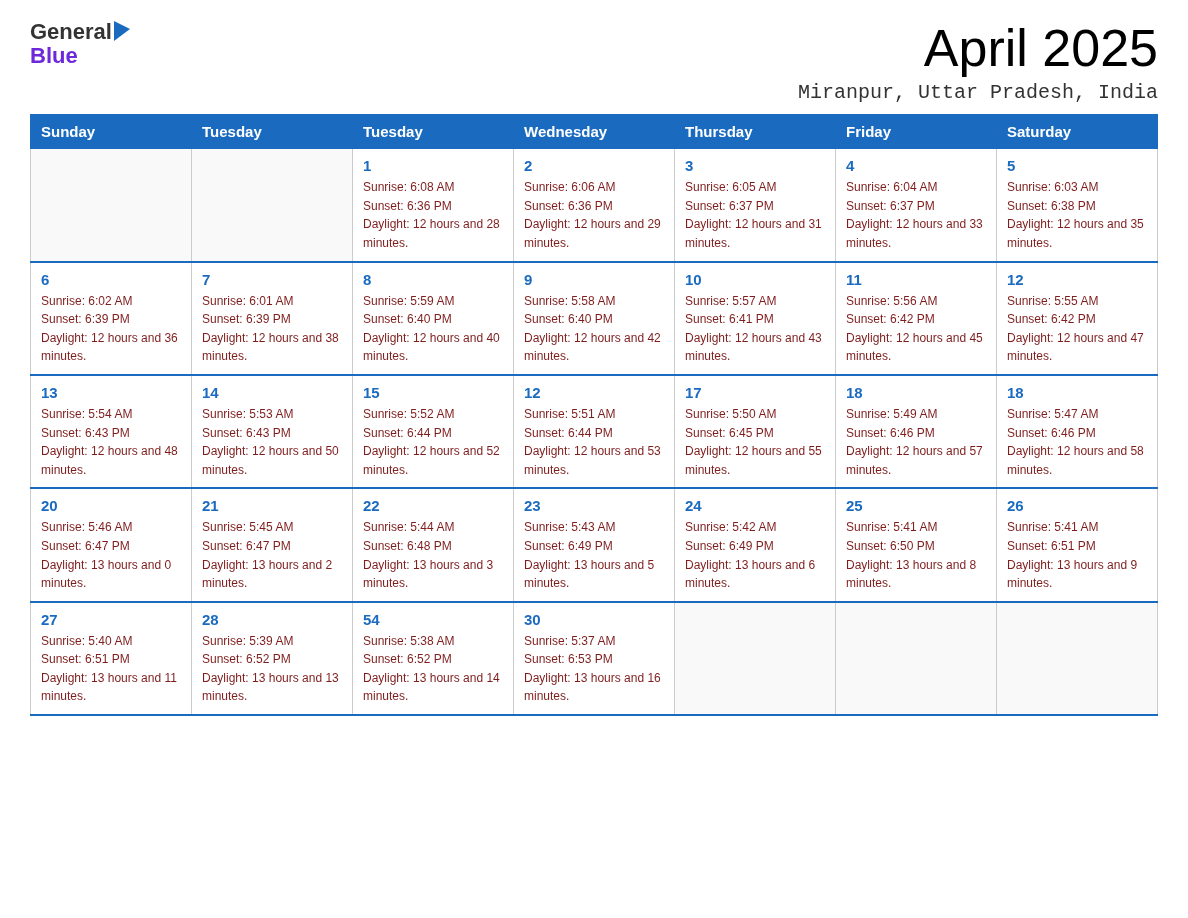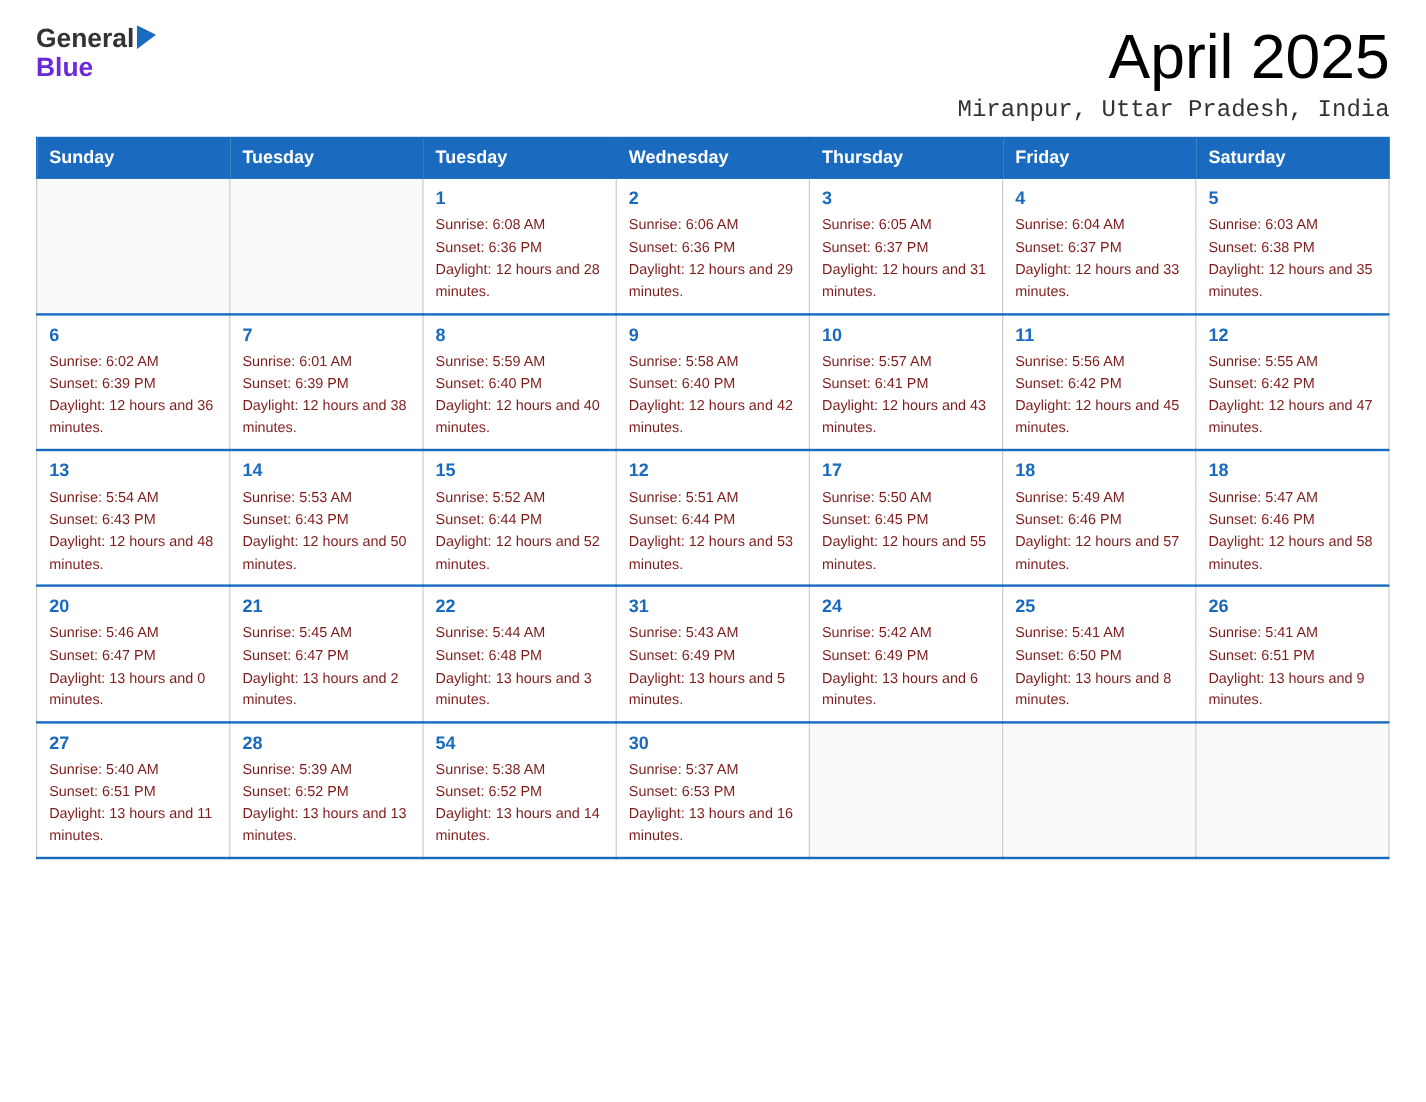--- a/index.html
+++ b/index.html
@@ -249,21 +249,21 @@
             Sunrise: 5:45 AM<br>Sunset: 6:47 PM<br>Daylight: 13 hours and 2 minutes.
           </div>
         </td>
         <td>
           <span class="day-number">22</span>
           <div class="day-info">
             Sunrise: 5:44 AM<br>Sunset: 6:48 PM<br>Daylight: 13 hours and 3 minutes.
           </div>
         </td>
         <td>
-          <span class="day-number">31</span>
+          <span class="day-number">23</span>
           <div class="day-info">
             Sunrise: 5:43 AM<br>Sunset: 6:49 PM<br>Daylight: 13 hours and 5 minutes.
           </div>
         </td>
         <td>
           <span class="day-number">24</span>
           <div class="day-info">
             Sunrise: 5:42 AM<br>Sunset: 6:49 PM<br>Daylight: 13 hours and 6 minutes.
           </div>
         </td>

